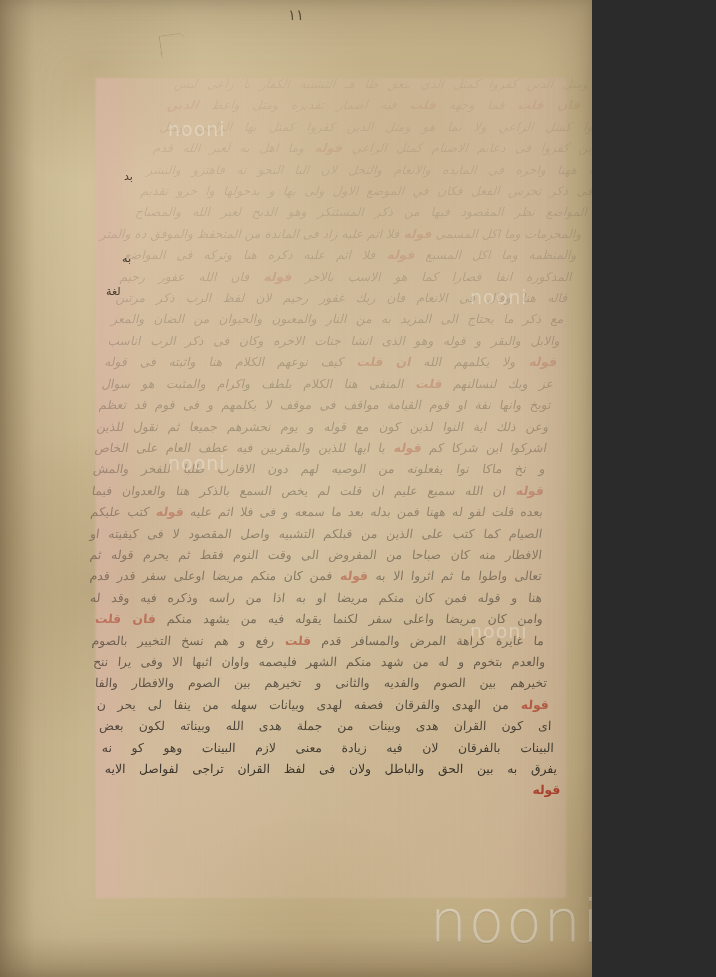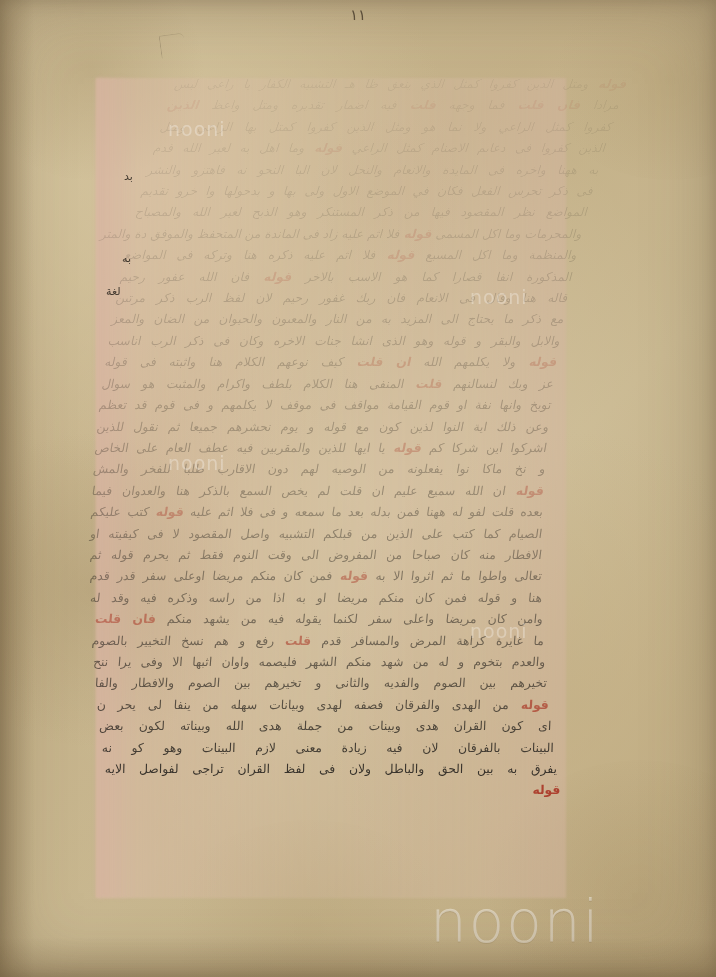--- a/index.html
+++ b/index.html
@@ -2,21 +2,21 @@
 <html><head>
 <meta charset="utf-8">
 <style>
   html, body {
     margin: 0;
     padding: 0;
     background: #2b2b2b;
   }
   #page {
     position: relative;
-    width: 716px;
+    width: 592px;
     height: 977px;
     overflow: hidden;
     font-family: "DejaVu Sans", sans-serif;
     
     background-color: #cdbb93;
     background-image:
       radial-gradient(ellipse 60% 45% at 22% 18%, rgba(214,198,160,0.85) 0%, rgba(205,187,147,0) 70%),
       radial-gradient(ellipse 50% 40% at 80% 72%, rgba(196,176,134,0.75) 0%, rgba(196,176,134,0) 70%),
       radial-gradient(ellipse 70% 55% at 50% 50%, rgba(219,204,170,0.55) 0%, rgba(186,166,125,0.25) 75%),
       linear-gradient(135deg, #d2c29c 0%, #c7b48c 35%, #cdbd96 60%, #bfab81 100%);

